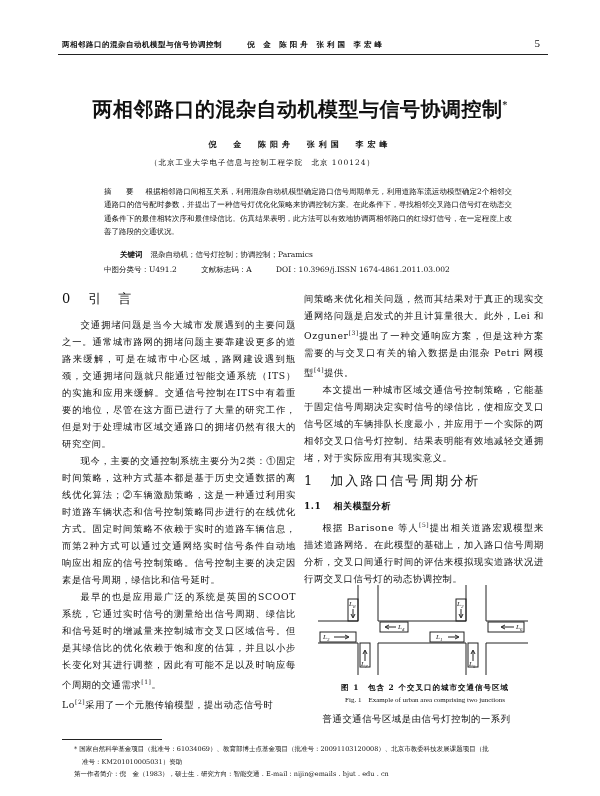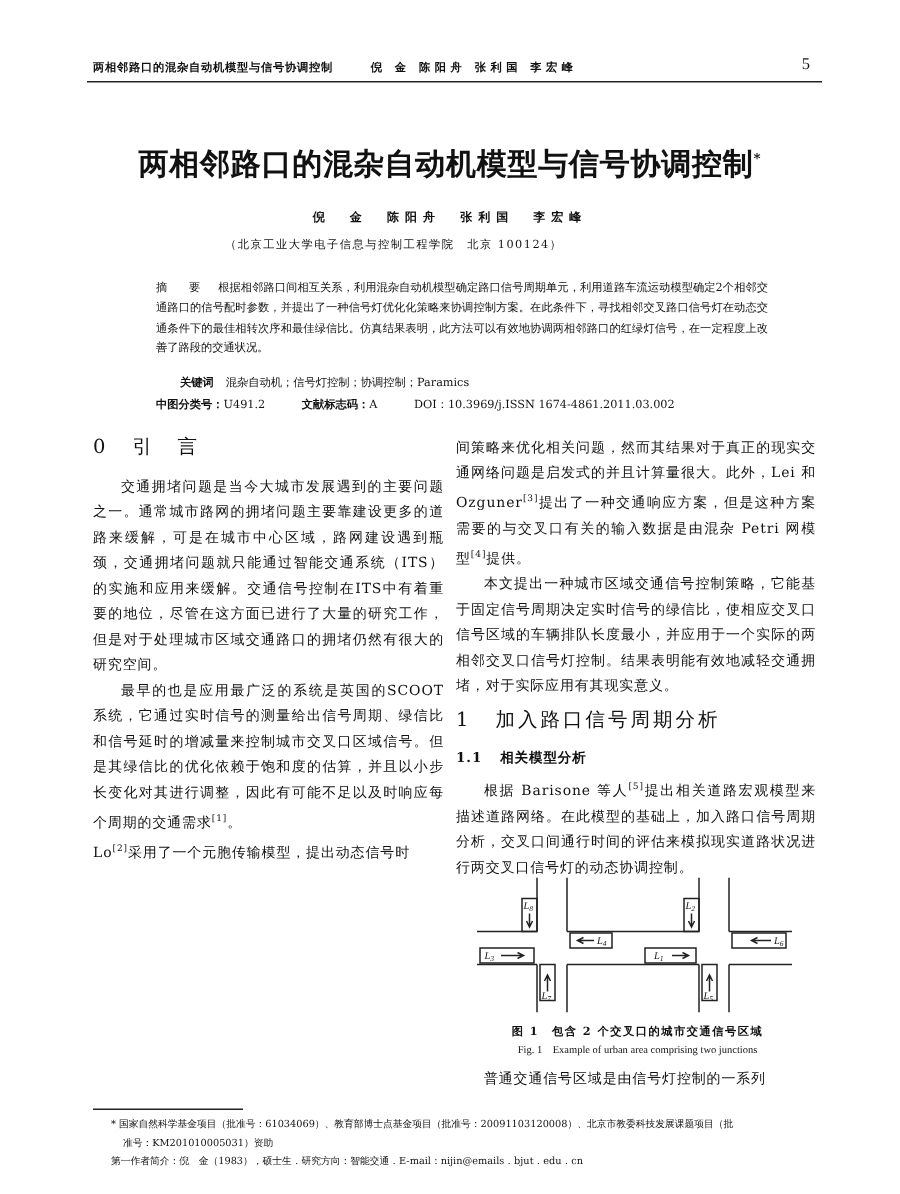--- a/index.html
+++ b/index.html
@@ -11,21 +11,21 @@
   .head-rule { left:58px; top:54px; width:490px; height:1px; background:#222; }
   .title { left:0; top:96px; width:600px; text-align:center; font-size:20px; font-weight:bold; letter-spacing:0.5px; font-family:"DejaVu Serif", serif; }
   .title sup { font-size:9px; }
   .authors-line { left:0; top:139px; width:600px; text-align:center; font-size:8px; font-weight:bold; letter-spacing:4px; word-spacing:6px; }
   .affil { left:0; top:158px; width:525px; text-align:center; font-size:7.5px; letter-spacing:1px; }
   .abstract { left:104px; top:185px; width:408px; font-size:7.5px; line-height:13.4px; text-align:justify; }
   .abstract .lbl { font-weight:normal; letter-spacing:6px; margin-right:6px; }
   .kw { left:120px; top:250px; width:420px; font-size:7.5px; }
   .kw .lbl { font-weight:bold; margin-right:8px; }
   .cls { left:104px; top:265px; width:440px; font-size:7.5px; }
-  .cls b { font-weight:bold; }
+  .cls b { font-weight:normal; }
   .cls .sp { display:inline-block; width:22px; }
   .col { font-size:9.3px; line-height:17px; text-align:justify; letter-spacing:0.6px; }
   .colL { left:62px; top:290px; width:234px; }
   .colR { left:304px; top:290px; width:240px; }
   .h1 { font-size:13px; font-weight:normal; margin:0 0 8px 0; line-height:18px; letter-spacing:2px; }
   .h1 .num { margin-right:16px; }
   .h2 { font-size:9px; font-weight:bold; margin:4px 0 2px 0; line-height:16px; }
   .h2 .num { margin-right:12px; }
   p { margin:0; text-indent:2em; }
   p.noindent { text-indent:0; }
@@ -64,20 +64,21 @@
   <b>中图分类号：</b><span>U491.2</span><span class="sp"></span>
   <b>文献标志码：</b><span>A</span><span class="sp"></span>
   <span>DOI：10.3969/j.ISSN 1674-4861.2011.03.002</span>
 </div>
 
 <div class="abs col colL">
   <div class="h1">
     <span class="num">0</span><span>引　言</span>
   </div>
   <p>交通拥堵问题是当今大城市发展遇到的主要问题之一。通常城市路网的拥堵问题主要靠建设更多的道路来缓解，可是在城市中心区域，路网建设遇到瓶颈，交通拥堵问题就只能通过智能交通系统（ITS）的实施和应用来缓解。交通信号控制在ITS中有着重要的地位，尽管在这方面已进行了大量的研究工作，但是对于处理城市区域交通路口的拥堵仍然有很大的研究空间。</p>
+  <p>现今，主要的交通控制系统主要分为2类：①固定时间策略，这种方式基本都是基于历史交通数据的离线优化算法；②车辆激励策略，这是一种通过利用实时道路车辆状态和信号控制策略同步进行的在线优化方式。固定时间策略不依赖于实时的道路车辆信息，而第2种方式可以通过交通网络实时信号条件自动地响应出相应的信号控制策略。信号控制主要的决定因素是信号周期，绿信比和信号延时。</p>
   <p><span>最早的也是应用最广泛的系统是英国的SCOOT系统，它通过实时信号的测量给出信号周期、绿信比和信号延时的增减量来控制城市交叉口区域信号。但是其绿信比的优化依赖于饱和度的估算，并且以小步长变化对其进行调整，因此有可能不足以及时响应每个周期的交通需求</span><span class="ref">[1]</span>。</p>
   <p class="noindent"><span>Lo</span><span class="ref">[2]</span><span>采用了一个元胞传输模型，提出动态信号时</span></p>
 </div>
 
 <div class="abs col colR">
   <p class="noindent"><span>间策略来优化相关问题，然而其结果对于真正的现实交通网络问题是启发式的并且计算量很大。此外，Lei 和 Ozguner</span><span class="ref">[3]</span><span>提出了一种交通响应方案，但是这种方案需要的与交叉口有关的输入数据是由混杂 Petri 网模型</span><span class="ref">[4]</span><span>提供。</span></p>
   <p>本文提出一种城市区域交通信号控制策略，它能基于固定信号周期决定实时信号的绿信比，使相应交叉口信号区域的车辆排队长度最小，并应用于一个实际的两相邻交叉口信号灯控制。结果表明能有效地减轻交通拥堵，对于实际应用有其现实意义。</p>
   <div class="h1" style="margin-top:6px;">
     <span class="num">1</span><span>加入路口信号周期分析</span>
   </div>

